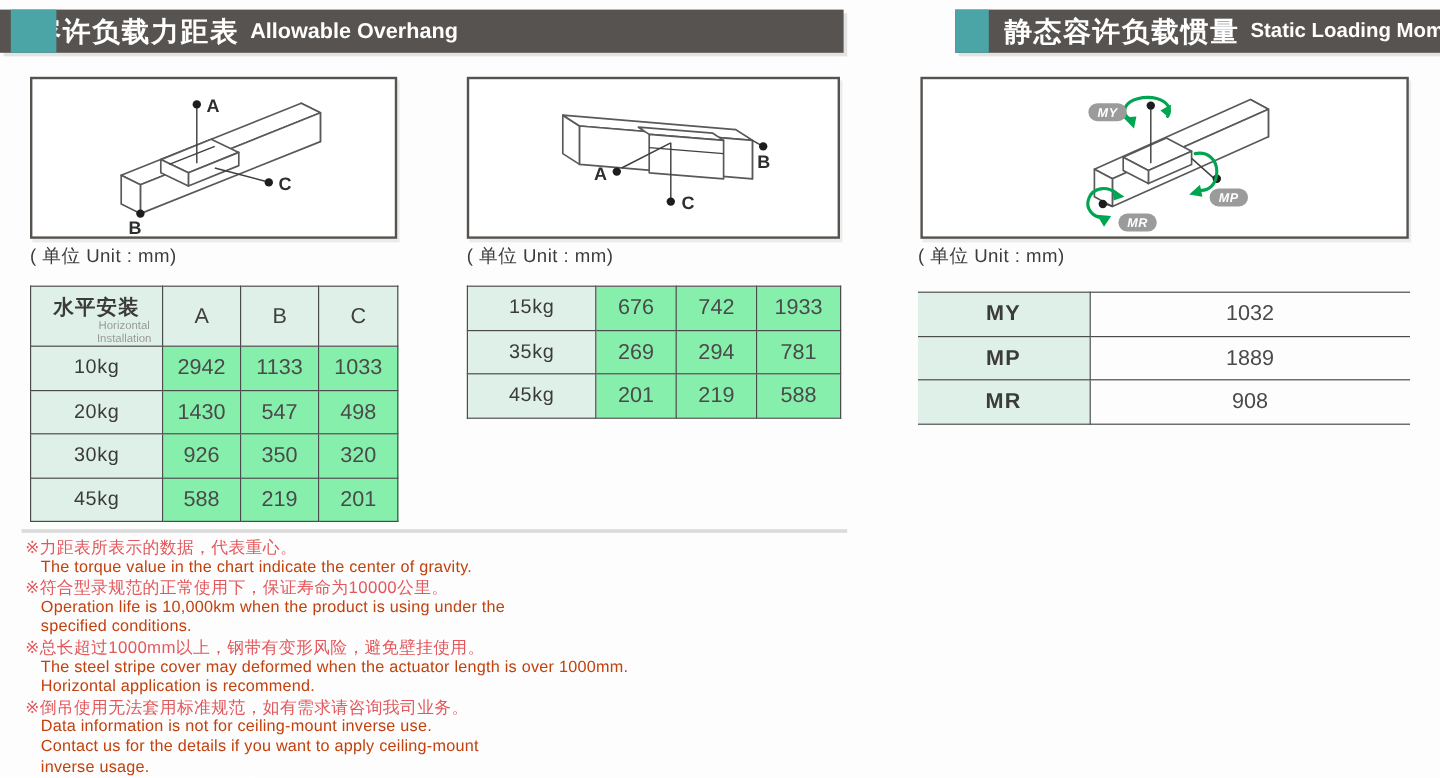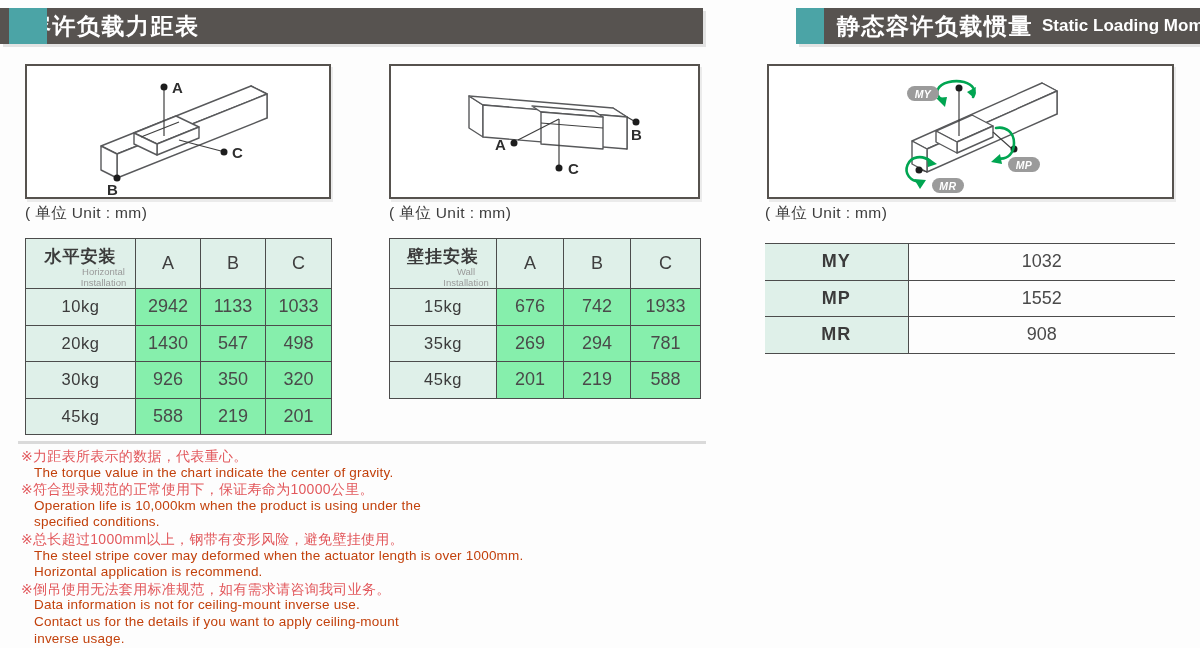--- a/index.html
+++ b/index.html
@@ -61,20 +61,21 @@
   .badge-t{fill:#ffffff;font-size:10.5px;font-weight:700;font-style:italic;letter-spacing:0.5px;}
 </style>
 </head>
 <body>
 
 <div class="page">
 
   <div class="titlebar bar-left" style="left:0;width:703px;padding-left:28px;box-sizing:border-box;">
     <div class="accent" style="left:9px;width:38px;"></div>
     <span class="t-zh">容许负载力距表</span>
+    <span class="t-en">Allowable Overhang</span>
   </div>
 
   <div class="titlebar bar-right" style="left:796px;width:516px;padding-left:41px;box-sizing:border-box;">
     <div class="accent" style="left:0;width:28px;"></div>
     <span class="t-zh">静态容许负载惯量</span>
     <span class="t-en">Static Loading Moment</span>
   </div>
 
   <div class="dbox" style="left:25px;width:302px;">
     <svg width="302" height="131" viewBox="0 0 302 131">
@@ -202,29 +203,20 @@
     </table>
 
   <table class="spec-table" style="left:389px;top:238px;width:311px;">
     <colgroup>
         <col style="width:107px">
         <col style="width:67px">
         <col style="width:67px">
         <col style="width:70px">
       </colgroup>
     <tbody>
-        <tr class="hdr">
-      <td class="mint">
-        <div class="hzh">壁挂安装</div>
-        <div class="hen">Wall Installation</div>
-      </td>
-      <td class="mint colhead">A</td>
-      <td class="mint colhead">B</td>
-      <td class="mint colhead">C</td>
-    </tr>
     <tr class="drow">
       <td class="mint load">15kg</td>
       <td class="val">676</td>
       <td class="val">742</td>
       <td class="val">1933</td>
     </tr>
     <tr class="drow">
       <td class="mint load">35kg</td>
       <td class="val">269</td>
       <td class="val">294</td>
@@ -244,21 +236,21 @@
         <col style="width:143px">
         <col style="width:267px">
       </colgroup>
     <tbody>
         <tr>
       <td class="lbl">MY</td>
       <td class="mval">1032</td>
     </tr>
     <tr>
       <td class="lbl">MP</td>
-      <td class="mval">1552</td>
+      <td class="mval">1889</td>
     </tr>
     <tr>
       <td class="lbl">MR</td>
       <td class="mval">908</td>
     </tr>
   </tbody>
     </table>
 
   <div class="tbl-shadow"></div>
 

